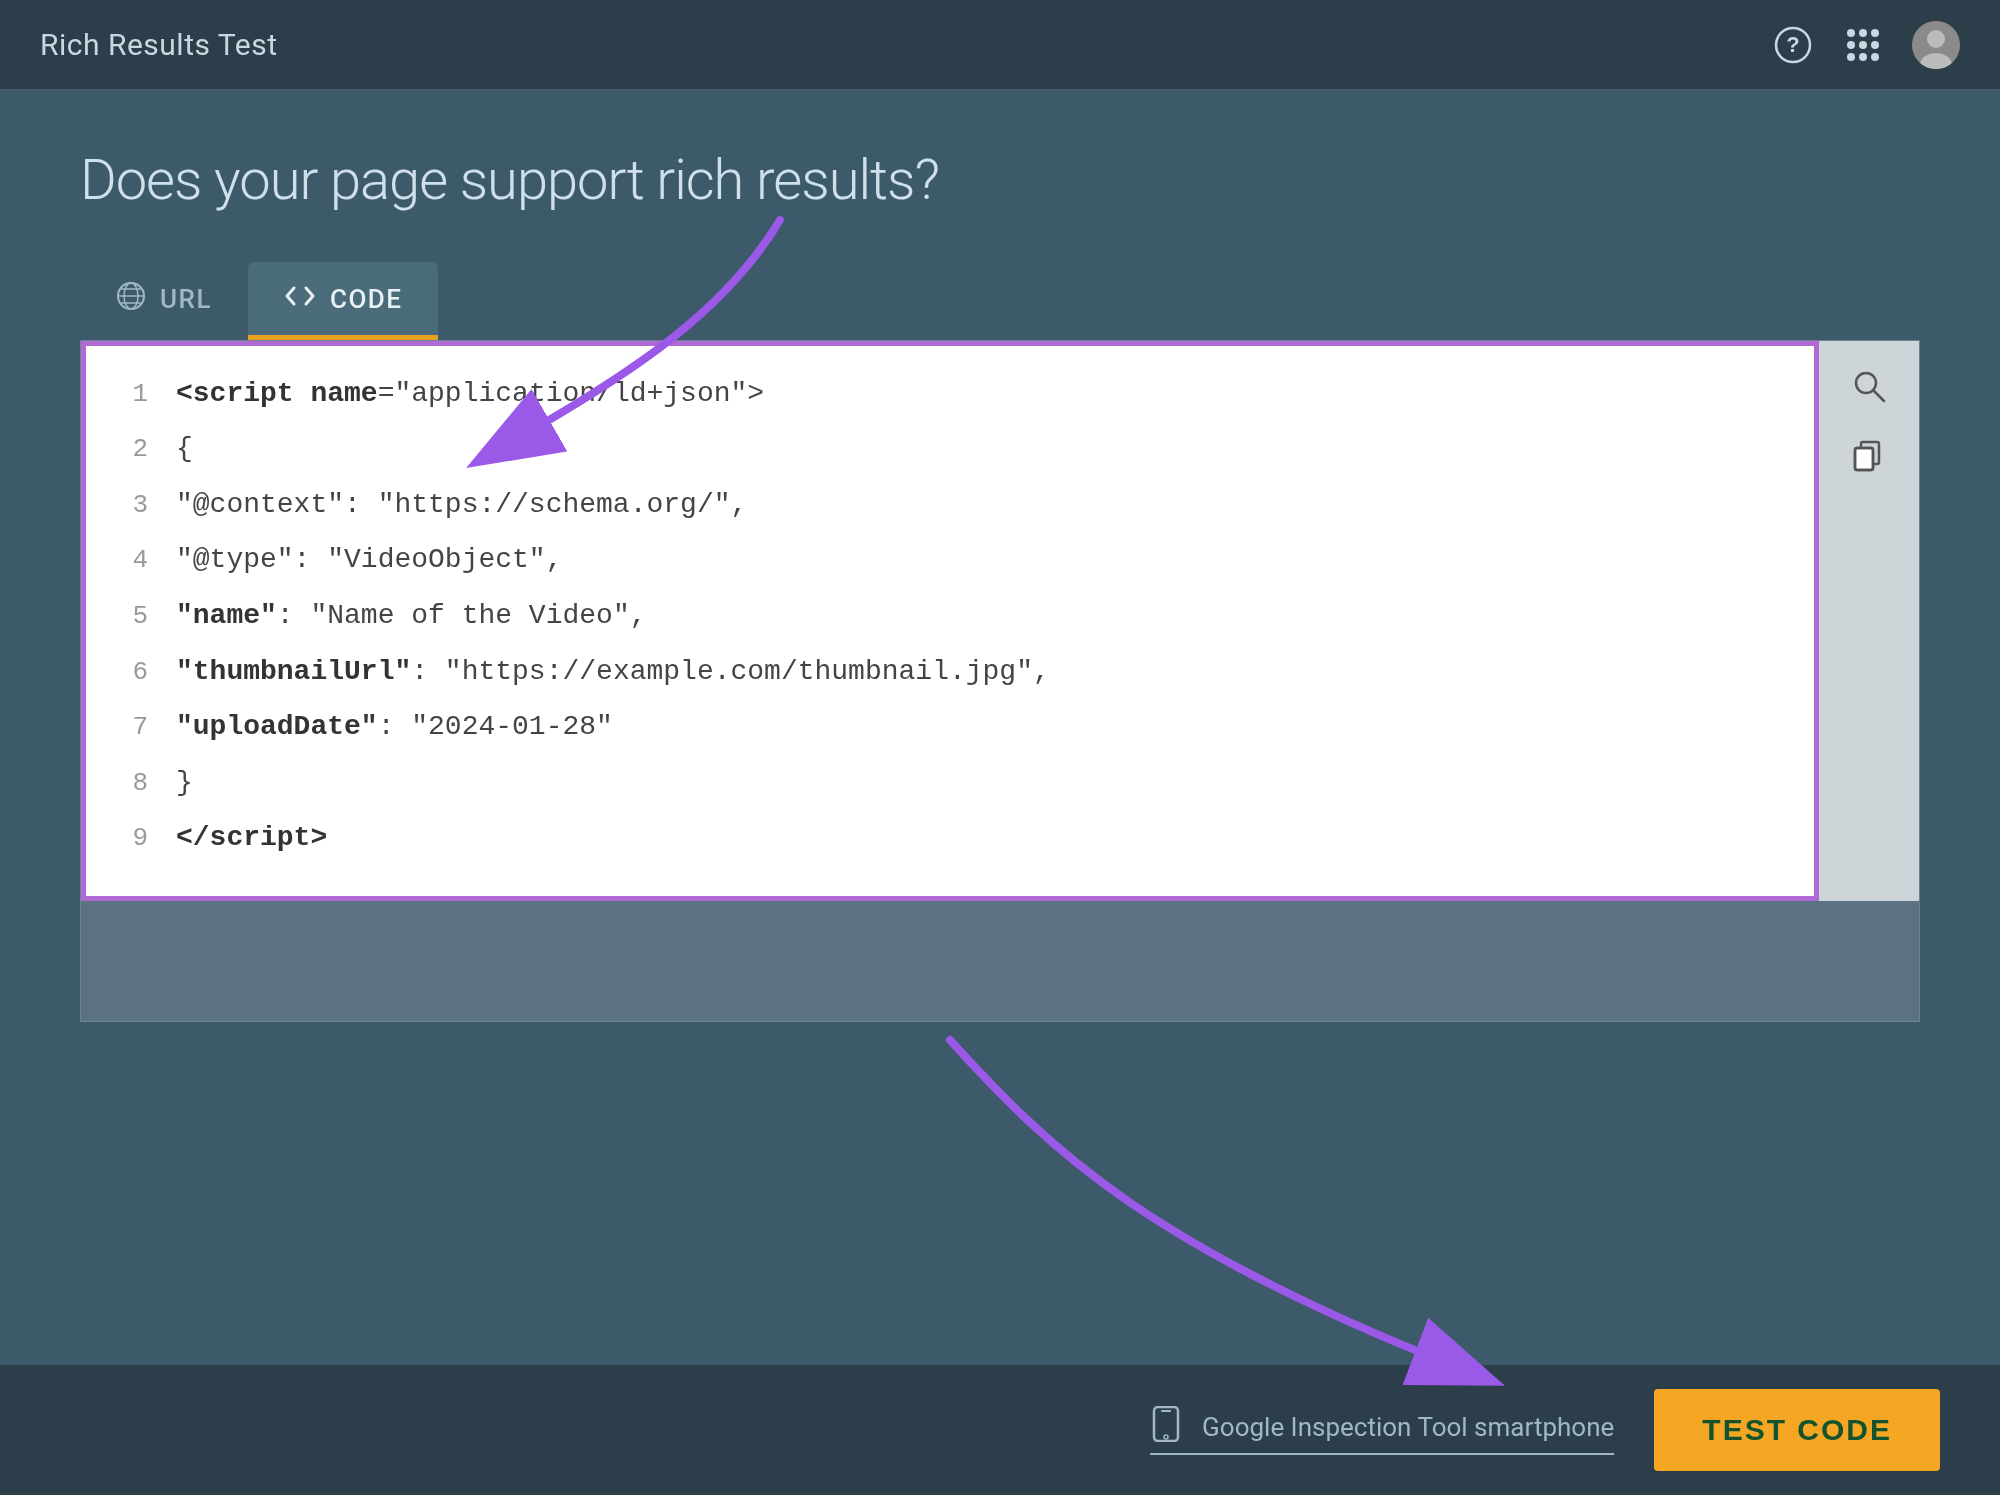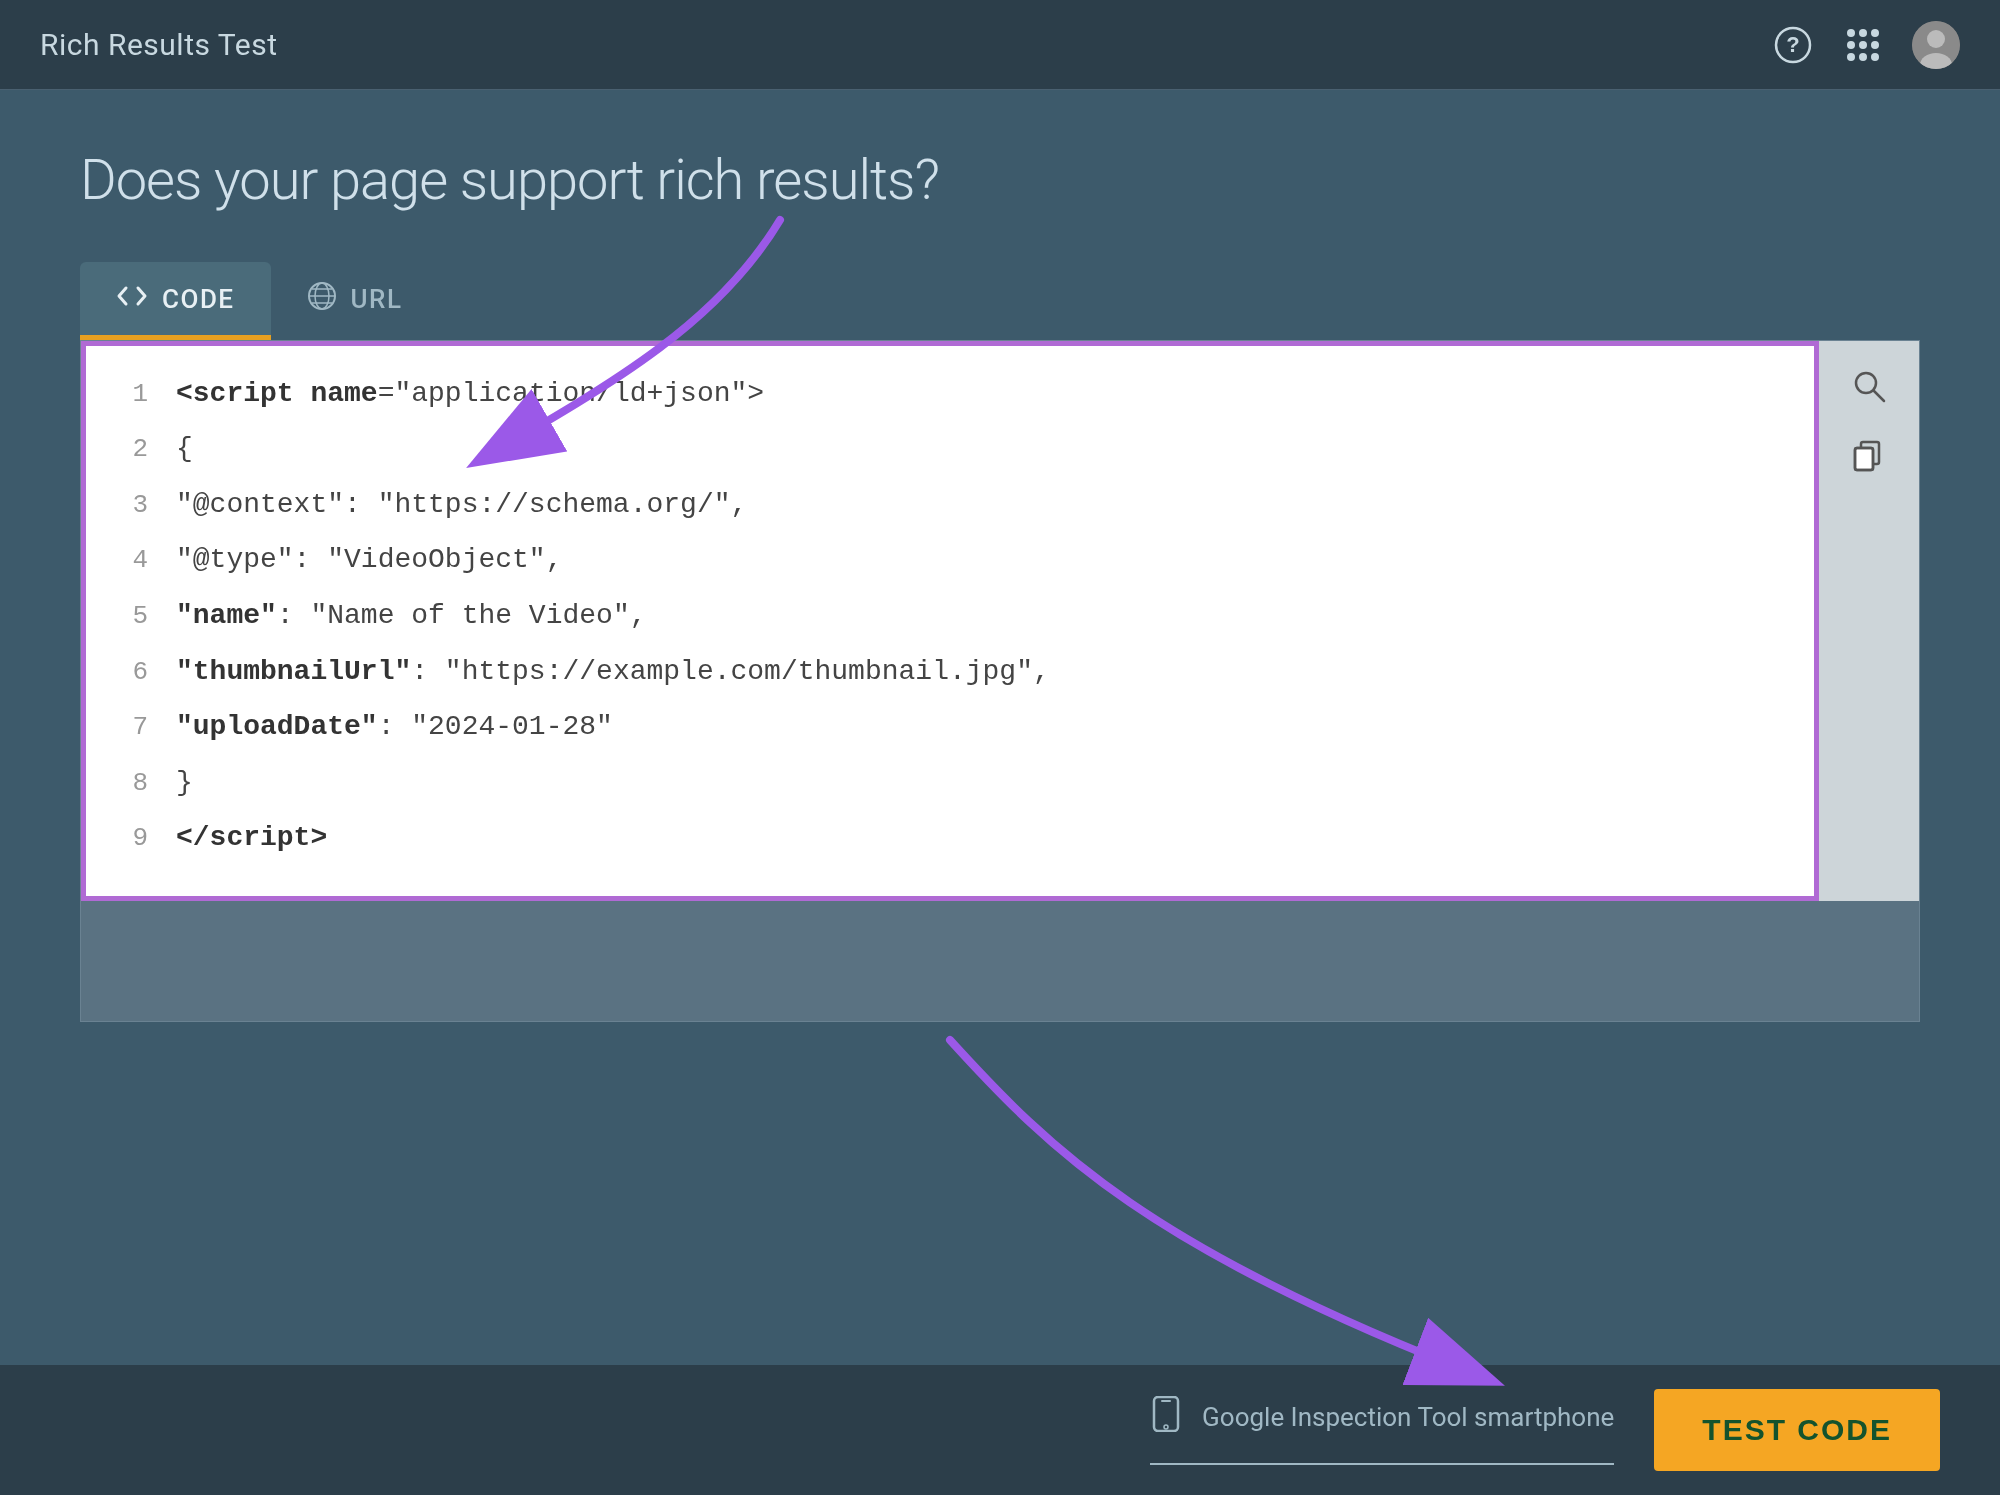--- a/index.html
+++ b/index.html
@@ -224,21 +224,21 @@
       gap: 40px;
     }
 
     .device-selector {
       display: flex;
       align-items: center;
       gap: 20px;
       color: #a0b8c4;
       font-size: 26px;
       border-bottom: 2px solid #a0b8c4;
-      padding-bottom: 24px;
+      padding-bottom: 4px;
     }
 
     .device-icon {
       font-size: 30px;
     }
 
     .test-code-btn {
       background: #f5a623;
       color: #14532d;
       border: none;
@@ -293,40 +293,40 @@
         <ellipse cx="24" cy="44" rx="16" ry="12" fill="#bbb"></ellipse>
       </svg>
     </div>
   </div>
 </div>
 
 <div class="main">
   <h1 class="headline">Does your page support rich results?</h1>
 
   <div class="tabs">
-    <div class="tab active">
-      <span class="tab-icon">
-        <svg width="32" height="32" viewBox="0 0 32 32">
-          <polyline points="10,8 3,16 10,24" stroke="#e8f0f4" stroke-width="3" fill="none" stroke-linecap="round" stroke-linejoin="round"></polyline>
-          <polyline points="22,8 29,16 22,24" stroke="#e8f0f4" stroke-width="3" fill="none" stroke-linecap="round" stroke-linejoin="round"></polyline>
-        </svg>
-      </span>
-      <span>CODE</span>
-    </div>
     <div class="tab">
       <span class="tab-icon">
         <svg width="30" height="30" viewBox="0 0 30 30">
           <circle cx="15" cy="15" r="13" stroke="#a0b8c4" stroke-width="2" fill="none"></circle>
           <ellipse cx="15" cy="15" rx="7" ry="13" stroke="#a0b8c4" stroke-width="1.5" fill="none"></ellipse>
           <line x1="2" y1="15" x2="28" y2="15" stroke="#a0b8c4" stroke-width="1.5"></line>
           <line x1="5" y1="8" x2="25" y2="8" stroke="#a0b8c4" stroke-width="1.5"></line>
           <line x1="5" y1="22" x2="25" y2="22" stroke="#a0b8c4" stroke-width="1.5"></line>
         </svg>
       </span>
       <span>URL</span>
+    </div>
+    <div class="tab active">
+      <span class="tab-icon">
+        <svg width="32" height="32" viewBox="0 0 32 32">
+          <polyline points="10,8 3,16 10,24" stroke="#e8f0f4" stroke-width="3" fill="none" stroke-linecap="round" stroke-linejoin="round"></polyline>
+          <polyline points="22,8 29,16 22,24" stroke="#e8f0f4" stroke-width="3" fill="none" stroke-linecap="round" stroke-linejoin="round"></polyline>
+        </svg>
+      </span>
+      <span>CODE</span>
     </div>
   </div>
 
   <div class="editor-container">
     <div class="editor-inner">
       <div class="code-editor" id="code-editor">
 
       <div class="code-line">
             <span class="line-number">1</span>
             <span class="line-content"><span class="attr-name">&lt;script</span> <span class="attr-name">name</span>="application/ld+json"&gt;</span>

